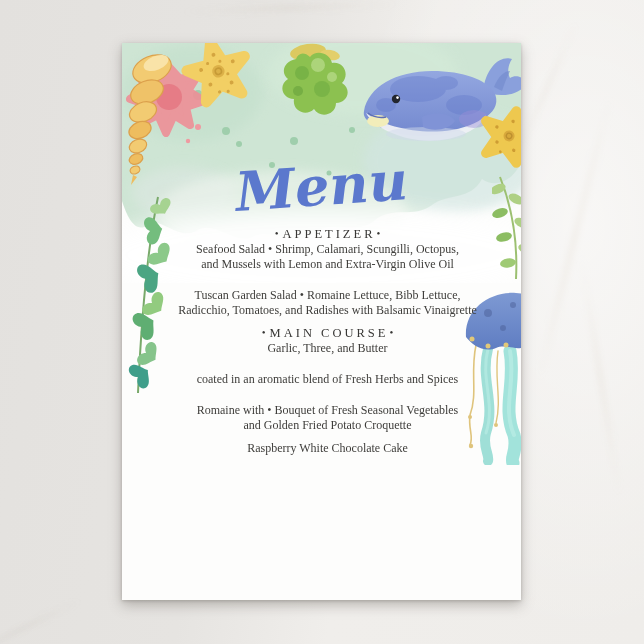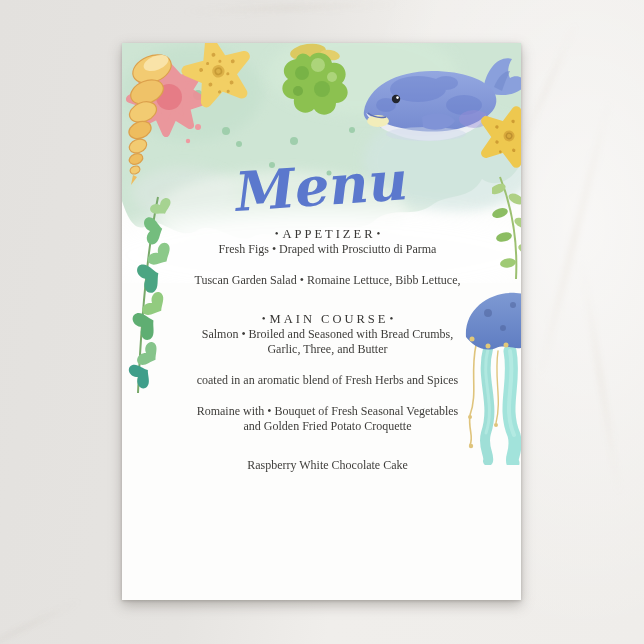--- a/index.html
+++ b/index.html
@@ -24,21 +24,21 @@
   .card{position:absolute;left:122px;top:43px;width:399px;height:557px;background:#fdfdfc;
         overflow:hidden;box-shadow:0 5px 12px rgba(118,113,106,.45),0 1px 3px rgba(118,113,106,.35);}
   .deco{position:absolute;pointer-events:none;}
 
   .title{position:absolute;top:116px;left:0;width:100%;text-align:center;
          font-family:"DejaVu Serif",serif;font-style:italic;font-weight:bold;
          font-size:54px;line-height:1;color:#5b78cd;transform:rotate(-4deg);}
 
   .menu{position:absolute;top:184px;left:31px;right:19px;text-align:center;
         color:#3e3d3a;font-size:12px;line-height:15px;}
-  .menu-section + .menu-section{margin-top:24px;}
+  .menu-section + .menu-section{margin-top:8px;}
   .menu-item + .menu-item{margin-top:16px;}
   .section-heading{letter-spacing:3px;font-size:12.5px;color:#373634;}
   .section-heading .dot{letter-spacing:0;font-size:11px;position:relative;top:-1px;}
   .section-heading .dot.l{margin-right:4px;}
   .section-heading .dot.r{margin-left:1px;}
 </style>
 </head>
 <body>
 
 <div class="scene">
@@ -241,33 +241,34 @@
 
     <div class="title">Menu</div>
 
     <div class="menu">
 
       <div class="menu-section">
         <div class="section-heading">
           <span class="dot l">•</span><span>APPETIZER</span><span class="dot r">•</span>
         </div>
         <div class="menu-item">
-          <div>Fresh Figs • Draped with Prosciutto di Parma</div>
+          <div>Seafood Salad • Shrimp, Calamari, Scungilli, Octopus,</div>
+          <div>and Mussels with Lemon and Extra-Virgin Olive Oil</div>
         </div>
         <div class="menu-item">
           <div>Tuscan Garden Salad • Romaine Lettuce, Bibb Lettuce,</div>
+          <div>Radicchio, Tomatoes, and Radishes with Balsamic Vinaigrette</div>
         </div>
       </div>
 
       <div class="menu-section">
         <div class="section-heading">
           <span class="dot l">•</span><span>MAIN COURSE</span><span class="dot r">•</span>
         </div>
         <div class="menu-item">
-          <div>Salmon • Broiled and Seasoned with Bread Crumbs,</div>
           <div>Garlic, Three, and Butter</div>
         </div>
         <div class="menu-item">
           <div>coated in an aromatic blend of Fresh Herbs and Spices</div>
         </div>
         <div class="menu-item">
           <div>Romaine with • Bouquet of Fresh Seasonal Vegetables</div>
           <div>and Golden Fried Potato Croquette</div>
         </div>
       </div>

